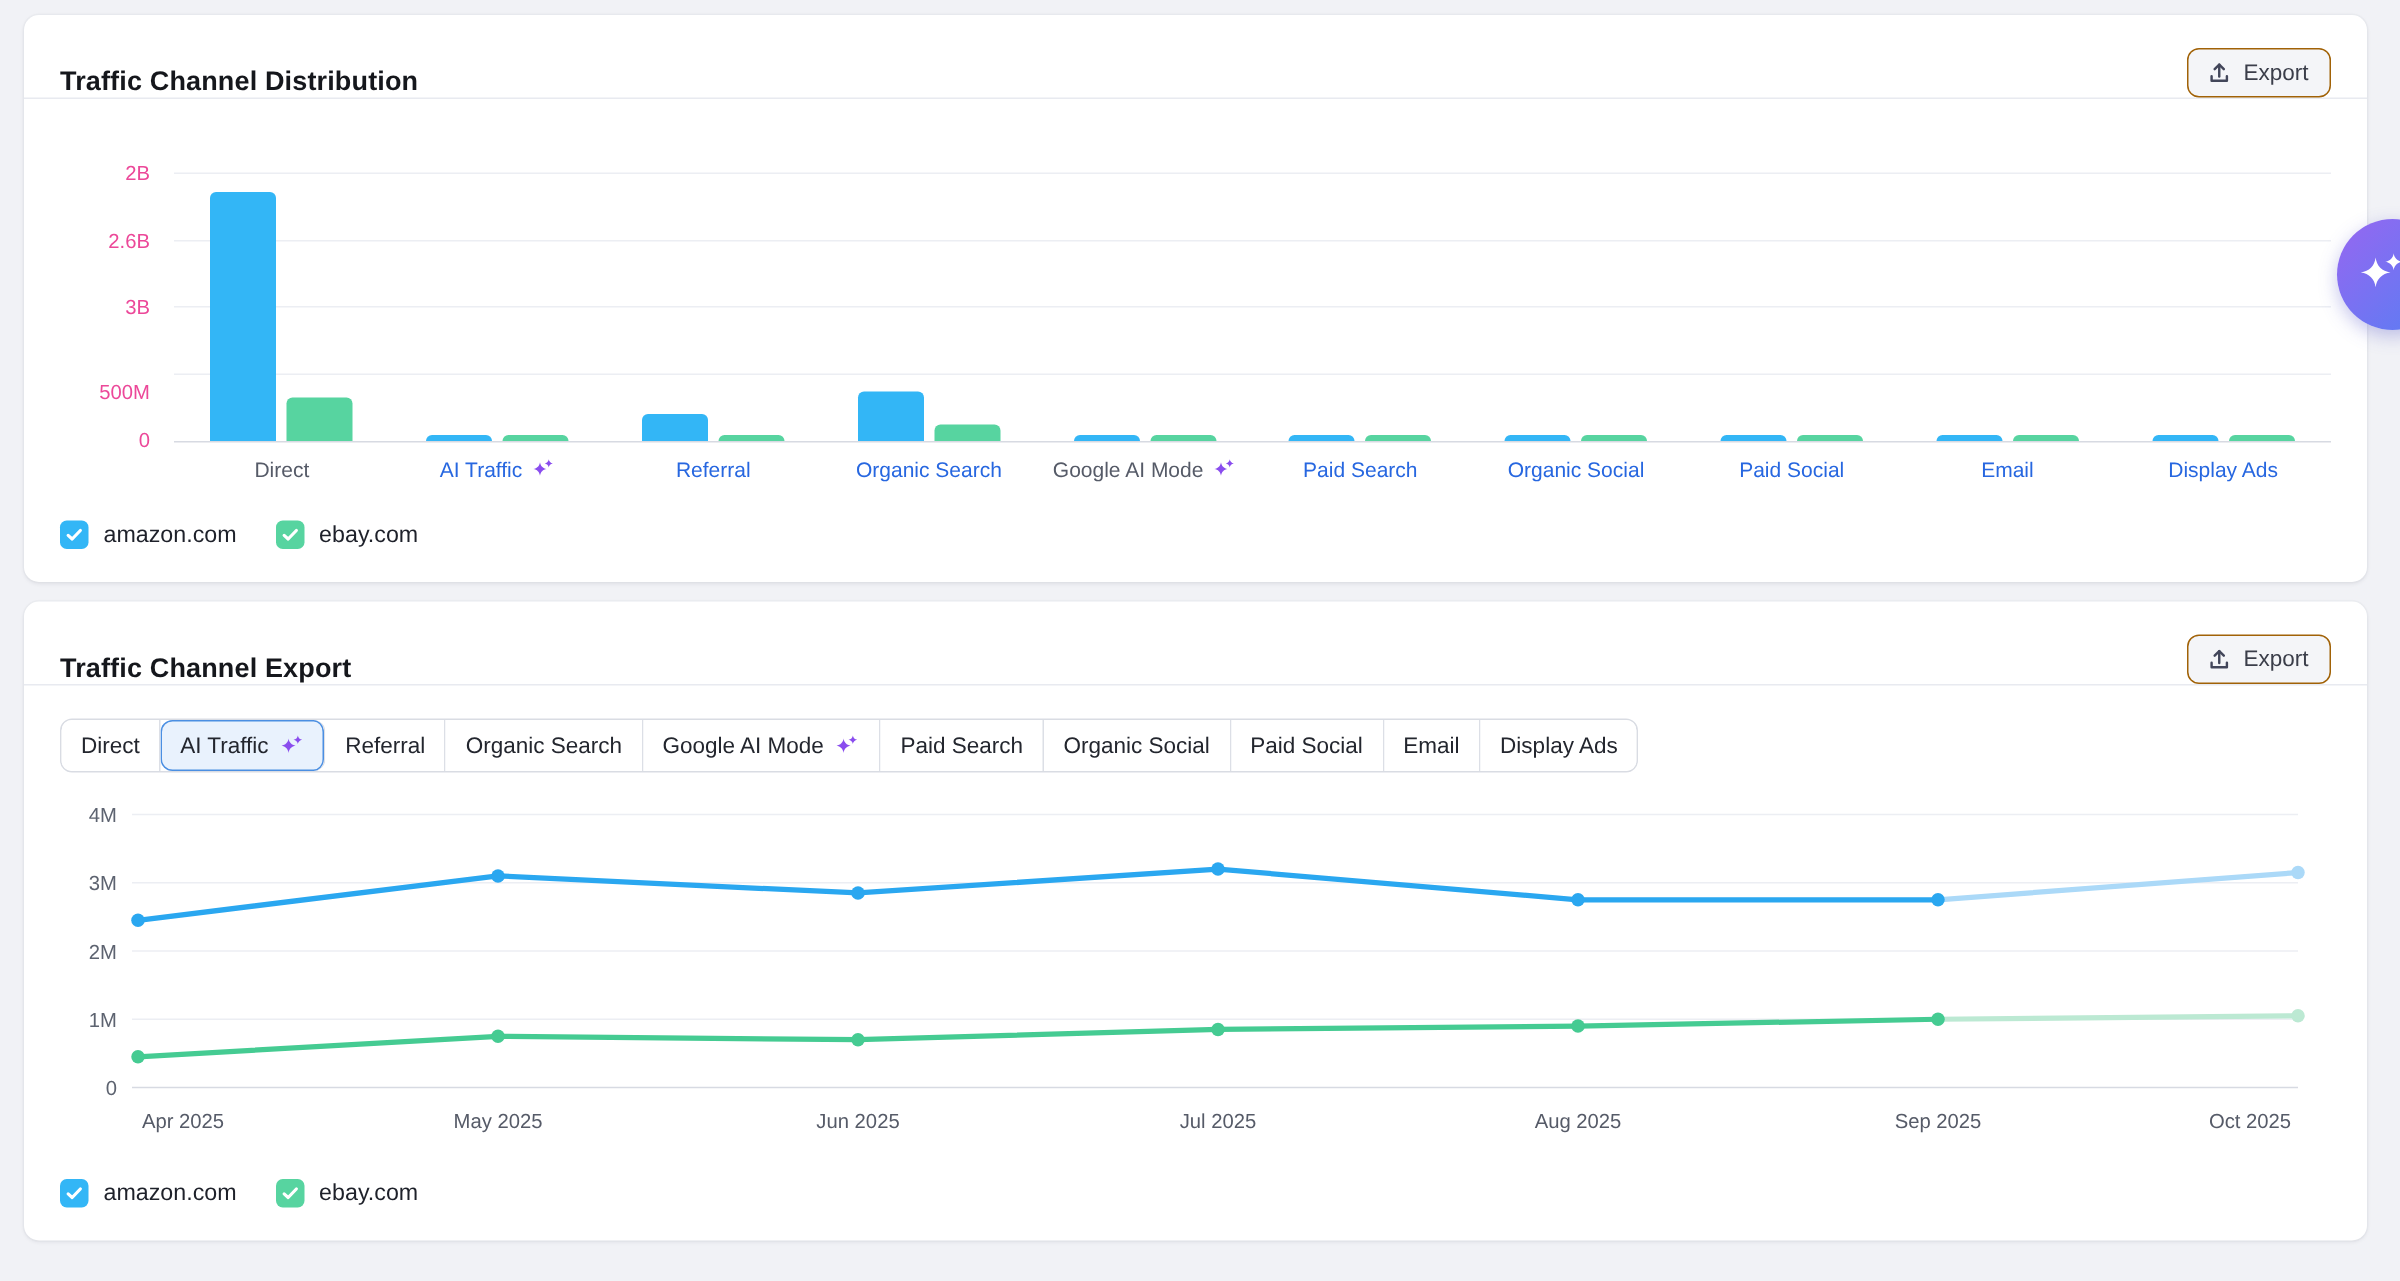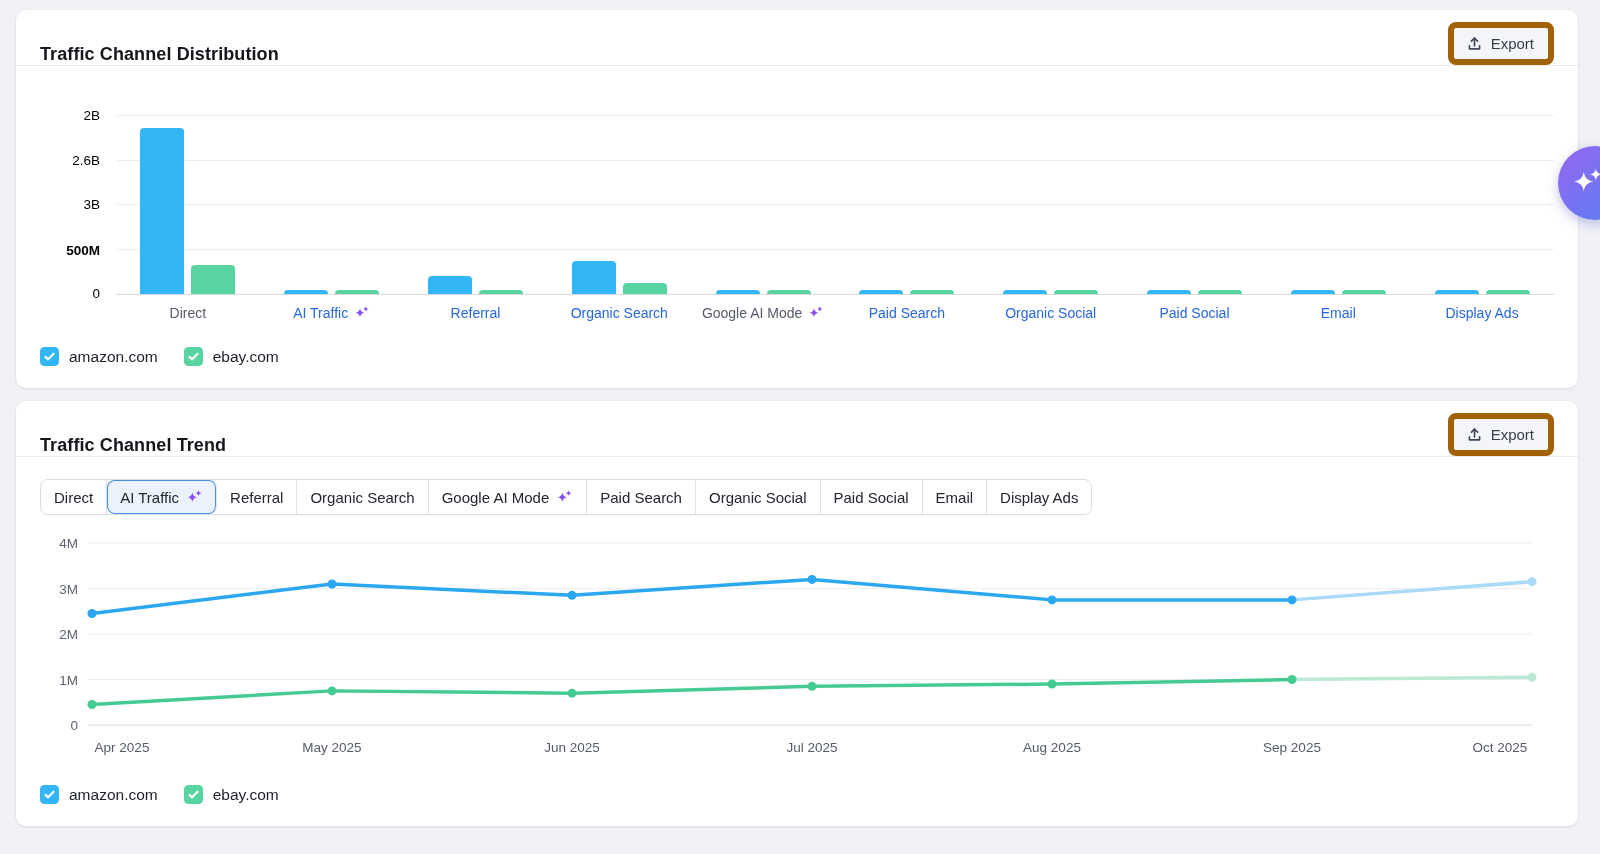--- a/index.html
+++ b/index.html
@@ -17,32 +17,32 @@
     box-shadow:0 1px 3px rgba(25,28,50,.08), 0 0 0 1px rgba(25,28,50,.02);
     overflow:hidden;
   }
   .card-header {
     height:56px; display:flex; align-items:flex-end; justify-content:space-between;
     padding:0 24px; border-bottom:1px solid #e8eaf0;
   }
   .card-title { font-size:18px; font-weight:700; color:#15171c; letter-spacing:.1px; }
   .export-btn {
     display:flex; align-items:center; gap:8px;
-    background:#f4f5f8; border:6px solid #a16207; border-radius:8px;
+    background:#f4f5f8; border:1px solid #a16207; border-radius:8px;
     padding:7px 14px 7px 12px; font-family:inherit;
     font-size:15px; color:#3b3e4a; cursor:pointer;
   }
   .export-btn svg { display:block; }
   .card-body { padding:26px 24px 22px; }
 
   
   .bc-wrap { margin-top:24px; }
   .bc-row { display:flex; }
   .bc-yaxis { width:76px; position:relative; height:178px; flex:none; }
-  .bc-ylabel { position:absolute; right:16px; font-size:13.5px; color:#000000; line-height:16px; }
+  .bc-ylabel { position:absolute; right:16px; font-size:13.5px; color:#ec4899; line-height:16px; }
   .bc-plot { flex:1; position:relative; height:178px; }
   .bc-grid { position:absolute; left:0; right:0; height:1px; background:#eceef3; }
   .bc-grid.base { background:#d7dae2; }
   .bc-groups { position:absolute; left:0; right:0; top:0; bottom:0; display:flex; }
   .bc-group { flex:1; display:flex; align-items:flex-end; justify-content:center; gap:7px; }
   .bc-bar { width:44px; border-radius:4px 4px 0 0; min-height:4px; }
   .bc-labels { display:flex; margin-left:76px; margin-top:11px; }
   .bc-label { flex:1; text-align:center; font-size:14px; color:#565b68; display:flex; align-items:center; justify-content:center; gap:6px; }
   .bc-label.link { color:#2767e0; cursor:pointer; }
 
@@ -97,21 +97,21 @@
           </svg>
         </span>
         <span>Export</span>
       </button>
     </header>
     <div class="card-body">
       <div class="bc-wrap" id="bar-chart">
           <div class="bc-row">
             <div class="bc-yaxis">
               <span class="bc-ylabel" style="top: 170px;">0</span>
-              <span class="bc-ylabel" style="top: 127px; font-weight: bold;">500M</span>
+              <span class="bc-ylabel" style="top: 138px;">500M</span>
               <span class="bc-ylabel" style="top: 81px;">3B</span>
               <span class="bc-ylabel" style="top: 36.5px;">2.6B</span>
               <span class="bc-ylabel" style="top: -8px;">2B</span>
             </div>
             <div class="bc-plot">
               <div class="bc-grid base" style="top: 178px;"></div>
               <div class="bc-grid" style="top: 132.5px;"></div>
               <div class="bc-grid" style="top: 88px;"></div>
               <div class="bc-grid" style="top: 43.5px;"></div>
               <div class="bc-grid" style="top: -1px;"></div>
@@ -216,21 +216,21 @@
               </svg>
             </span>
             <span class="legend-label">ebay.com</span>
           </label>
         </div>
     </div>
   </section>
 
   <section class="card">
     <header class="card-header">
-      <h2 class="card-title">Traffic Channel Trend</h2>
+      <h2 class="card-title">Traffic Channel Export</h2>
       <button class="export-btn">
         <span>
           <svg width="17" height="17" viewBox="0 0 20 20" fill="none" stroke="#42465a" stroke-width="1.9" stroke-linecap="round" stroke-linejoin="round">
             <path d="M10 13 V3.6"></path>
               <path d="M6.4 7.2 L10 3.6 L13.6 7.2"></path>
               <path d="M4 12.8 V16.3 H16 V12.8"></path>
           </svg>
         </span>
         <span>Export</span>
       </button>

